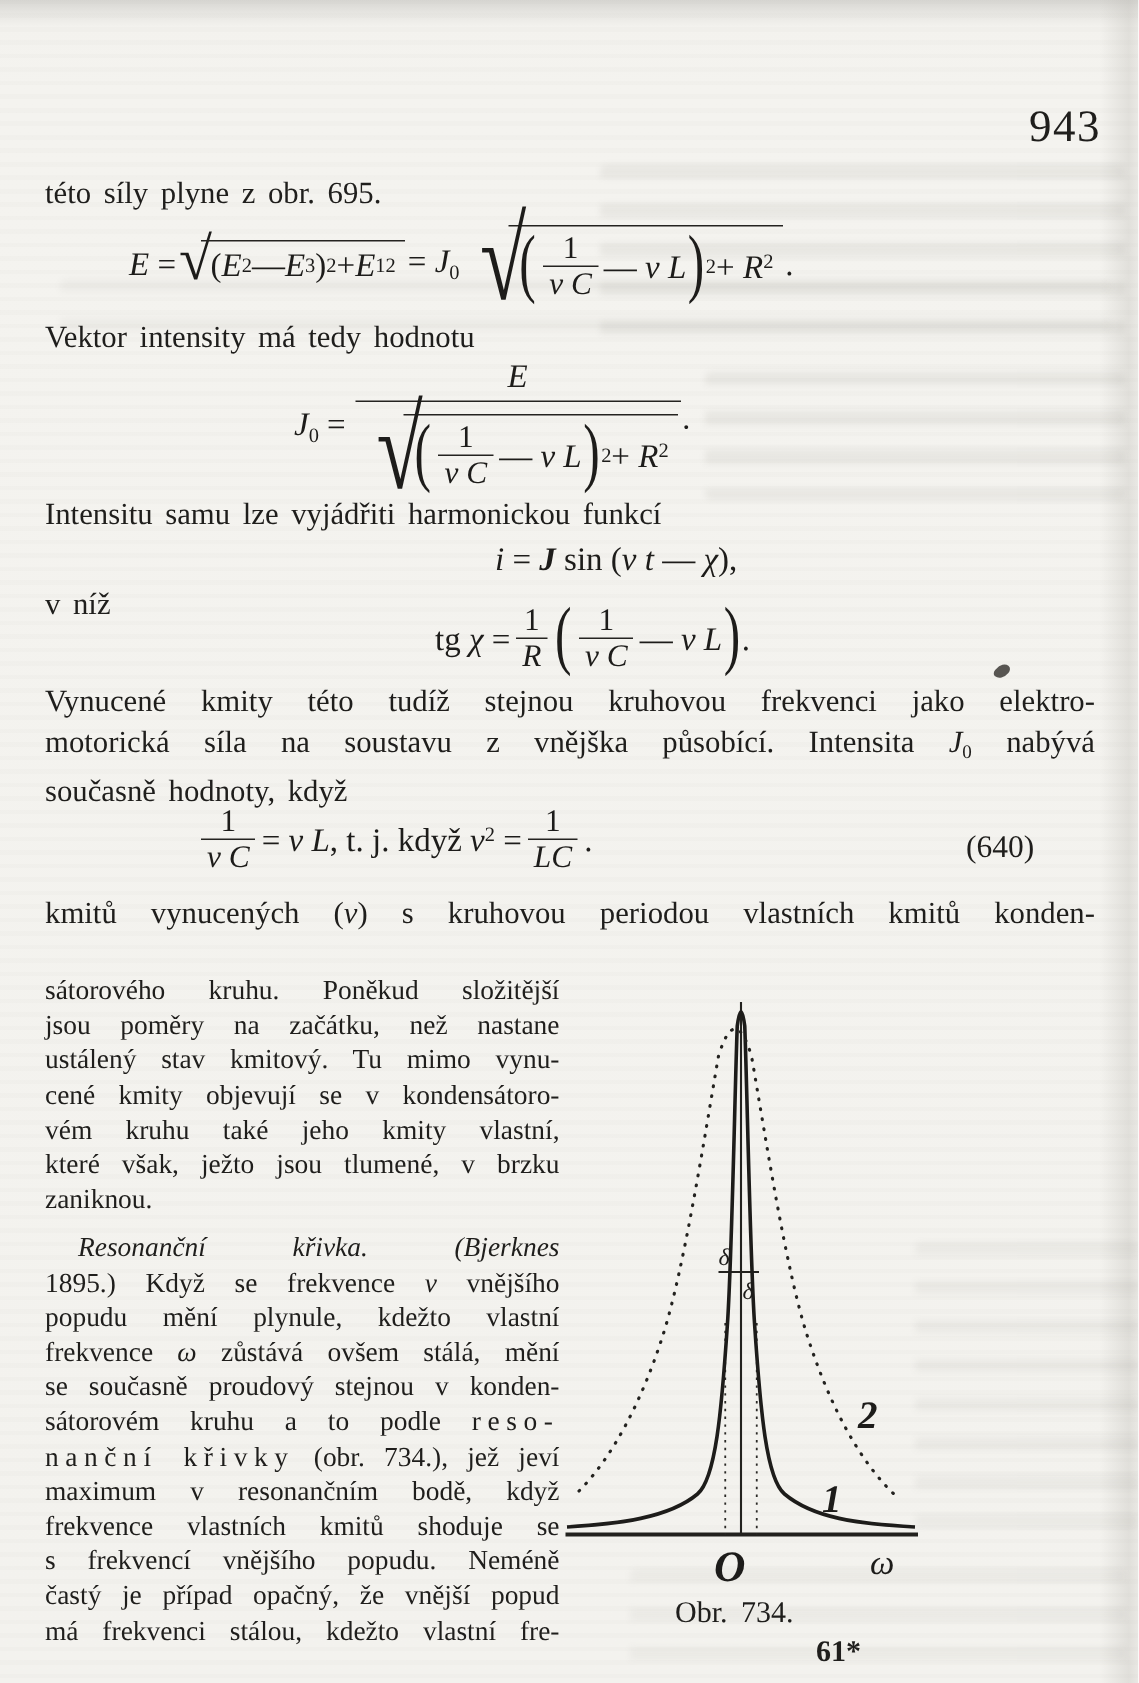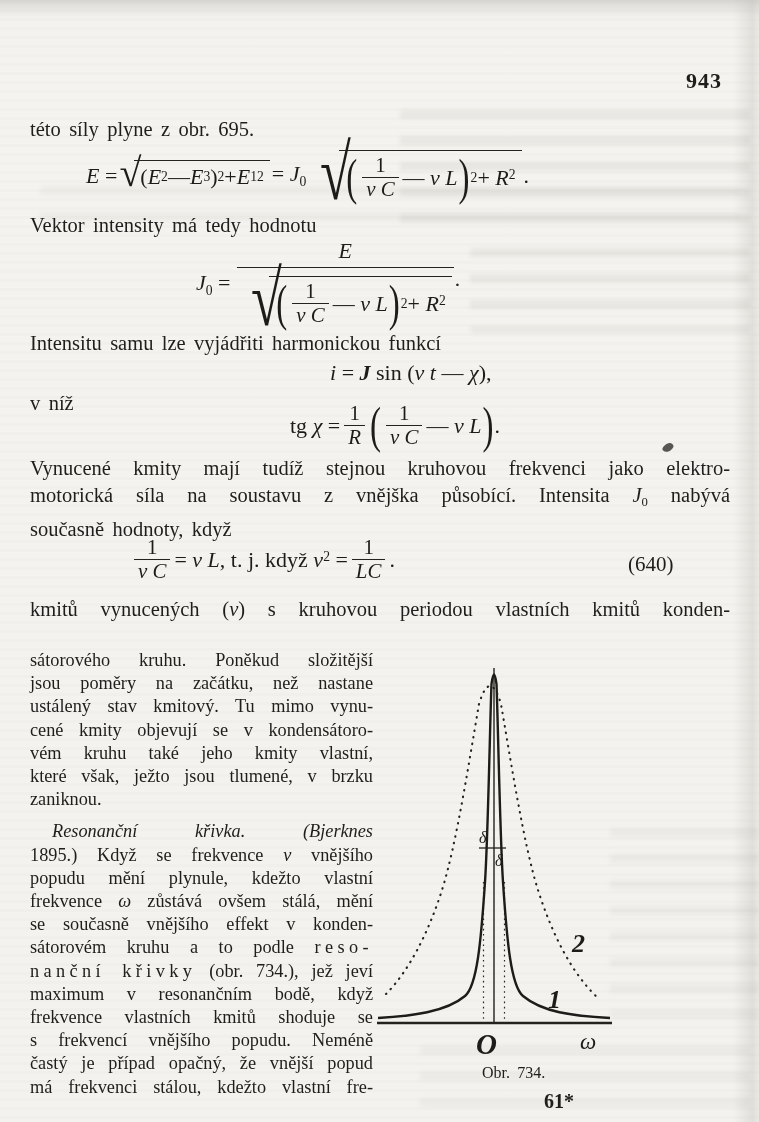--- a/index.html
+++ b/index.html
@@ -36,24 +36,24 @@
   .sq{display:inline-flex;align-items:flex-start;margin:0 2px;}
   .sq-g{font-style:normal;line-height:1;display:inline-block;}
   .sq-g.sm{font-size:40px;margin:-5px -7px 0 0;}
   .sq-g.lg{font-size:78px;line-height:.84;margin:-6px -12px 0 0;transform:scaleX(.72);transform-origin:right top;}
   .sq-c{border-top:1.6px solid #242320;margin-top:2px;padding:3px 6px 0 6px;display:inline-flex;align-items:center;}
   .sq-c.deep{margin-top:4px;}
   .bp{font-style:normal;font-weight:400;font-size:150%;display:inline-block;transform:scaleY(1.55);line-height:1;padding:0 1px;}
   .vfrac{display:inline-flex;flex-direction:column;align-items:center;margin-left:6px;}
   .vfrac>.vnum{padding:0 10px 3px;}
   .vfrac>.vden{border-top:1.7px solid #242320;padding-top:4px;display:flex;align-items:flex-start;}
-  .eqno{position:absolute;font-size:21px;}
-
-  .pagenum{position:absolute;font-size:22px;font-weight:bold;letter-spacing:1px;}
-  .caption{position:absolute;font-size:16px;word-spacing:.2em;margin-left:32px;}
+  .eqno{position:absolute;font-size:21px;margin-left:16px;}
+
+  .pagenum{position:absolute;font-size:30px;font-weight:normal;letter-spacing:1px;}
+  .caption{position:absolute;font-size:20px;word-spacing:.2em;}
   .footmark{position:absolute;font-size:20px;font-weight:bold;}
   .figure{position:absolute;}
 </style>
 </head>
 <body>
 
 <div class="page">
 
   <div class="bands"></div>
   <div class="edge-r"></div>
@@ -158,21 +158,21 @@
     <span class="fc">
       <span class="n"><span class="s-n">1</span></span>
       <span class="d"><span class="s-i">ν C</span></span>
     </span>
     <span><span class="s-n"> — </span><span class="s-i">ν L</span></span>
     <span class="bp">)</span>
     <span><span class="s-n"> .</span></span>
   </div>
 
   <div class="p-main" style="top:455px;">
-      <div class="tline just">Vynucené kmity mají tudíž stejnou kruhovou frekvenci jako elektro-</div>
+      <div class="tline just">Vynucené kmity této tudíž stejnou kruhovou frekvenci jako elektro-</div>
       <div class="tline just">motorická síla na soustavu z vnějška působící. Intensita <span class="s-i">J</span><sub>0</sub>  nabývá</div>
       <div class="tline">současně hodnoty, když</div>
     </div>
 
   <div class="formula" style="left:130px;top:536px;">
     <span class="fc">
       <span class="n"><span class="s-n">1</span></span>
       <span class="d"><span class="s-i">ν C</span></span>
     </span>
     <span><span class="s-n"> = </span><span class="s-i">ν L</span><span class="s-n">,</span><span class="s-n">  t. j. když  </span><span class="s-i">ν</span><sup>2</sup><span class="s-n"> = </span></span>
@@ -193,21 +193,21 @@
       <div class="tline just">jsou poměry na začátku, než nastane</div>
       <div class="tline just">ustálený stav kmitový. Tu mimo vynu-</div>
       <div class="tline just">cené kmity objevují se v kondensátoro-</div>
       <div class="tline just">vém kruhu také jeho kmity vlastní,</div>
       <div class="tline just">které však, ježto jsou tlumené, v brzku</div>
       <div class="tline">zaniknou.</div>
       <div class="tline just pgap ind"><span class="s-i">Resonanční křivka.</span>  <span class="s-i">(Bjerknes</span></div>
       <div class="tline just">1895.) Když se frekvence <span class="s-i">ν</span> vnějšího</div>
       <div class="tline just">popudu mění plynule, kdežto vlastní</div>
       <div class="tline just">frekvence <span class="s-i">ω</span> zůstává ovšem stálá, mění</div>
-      <div class="tline just">se současně vnějšího effekt v konden-</div>
+      <div class="tline just">se současně proudový stejnou v konden-</div>
       <div class="tline just">sátorovém kruhu a to podle <span class="s-sp">reso-</span></div>
       <div class="tline just"><span class="s-sp">nanční křivky</span> (obr. 734.), jež jeví</div>
       <div class="tline just">maximum v resonančním bodě, když</div>
       <div class="tline just">frekvence vlastních kmitů shoduje se</div>
       <div class="tline just">s frekvencí vnějšího popudu. Neméně</div>
       <div class="tline just">častý je případ opačný, že vnější popud</div>
       <div class="tline just">má frekvenci stálou, kdežto vlastní fre-</div>
     </div>
 
   <svg class="figure" style="left:372px;top:652px;" width="373" height="413" viewBox="0 0 373 413">

